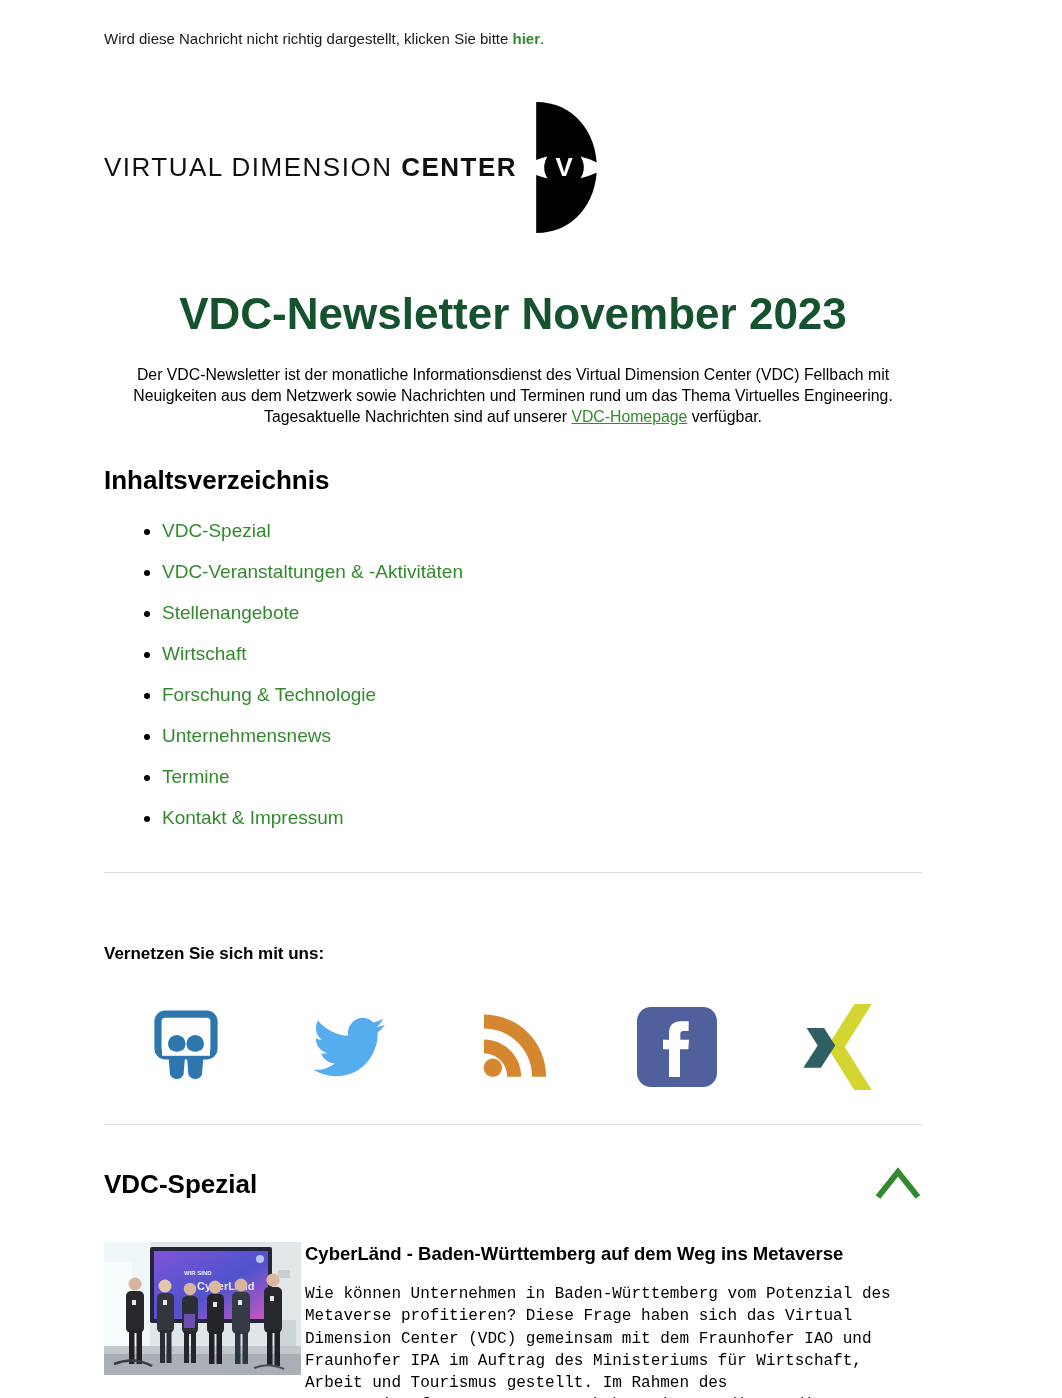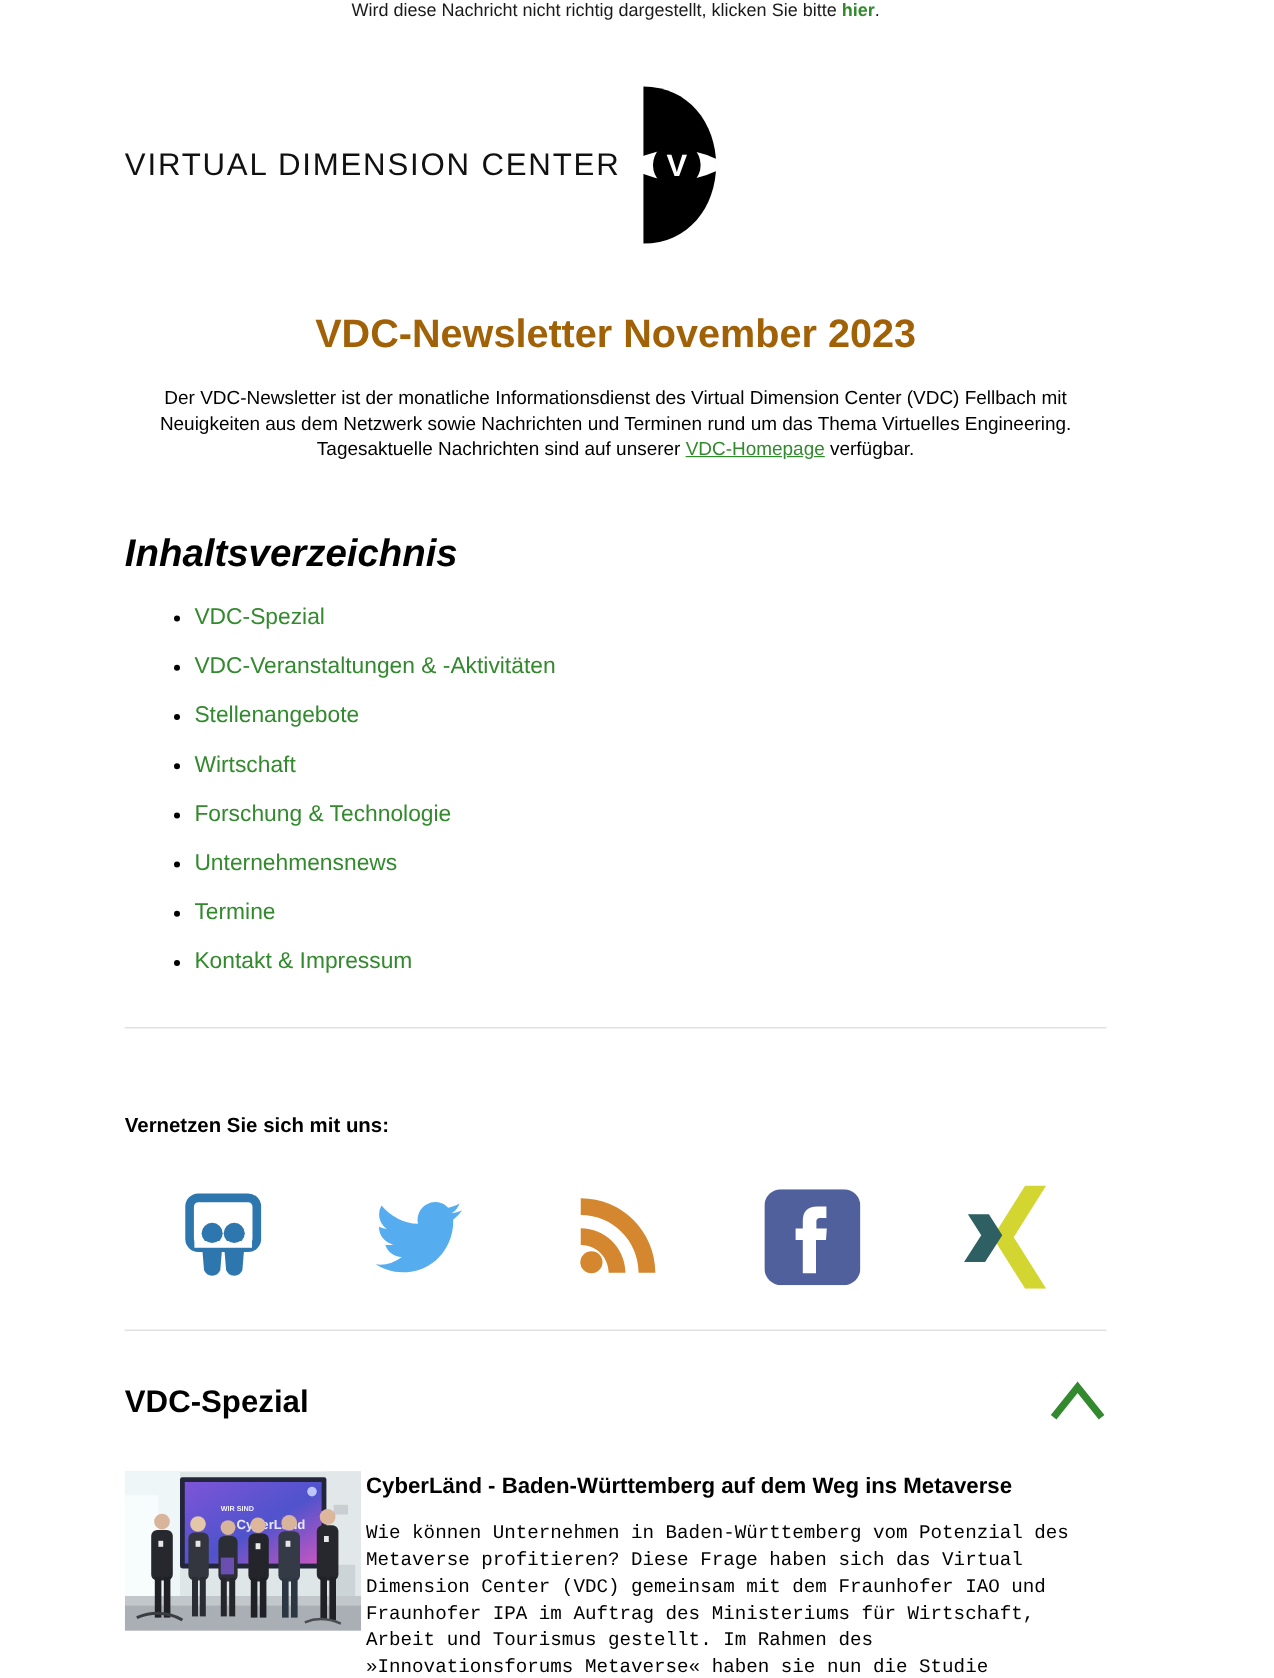--- a/index.html
+++ b/index.html
@@ -8,48 +8,48 @@
     width: 1062px; height: 1398px;
     font-family: "Liberation Sans", sans-serif;
     color: #000000;
     overflow: hidden;
   }
   .page { width: 1062px; height: 1398px; background: #ffffff; }
   .content { margin-left: 104px; width: 818px; }
 
   
   .top-note {
-    text-align: center;
+    padding-top: 30px;
     font-size: 15px;
     color: #1a1a1a;
   }
   .top-note a { color: #338a2e; font-weight: bold; text-decoration: none; cursor: pointer; }
 
   
   .logo-row { margin-top: 52px; display: flex; align-items: center; height: 136px; }
   .logo-text {
     font-size: 26px; letter-spacing: 1.5px; color: #111111;
     white-space: nowrap; margin-right: 12px;
   }
-  .logo-text b { font-weight: normal; }
+  .logo-text b { font-weight: bold; }
   .logo-mark { width: 68px; height: 135px; display: block; }
 
   
   h1.newsletter-title {
     margin-top: 54px;
-    font-size: 33px; font-weight: bold; text-align: center; color: #a16207;
+    font-size: 44px; font-weight: bold; text-align: center; color: #14532d;
   }
   p.intro {
     margin-top: 25px;
     font-size: 15.8px; line-height: 21px; color: #000; text-align: center;
   }
   p.intro a { color: #338a2e; text-decoration: underline; cursor: pointer; }
 
   
-  h2.toc-heading { margin-top: 58px; font-size: 32px; font-weight: bold; font-style: italic; }
+  h2.toc-heading { margin-top: 38px; font-size: 26px; font-weight: bold; }
   ul.toc-list { margin-top: 24px; padding-left: 58px; list-style: disc; }
   ul.toc-list li {
     font-size: 19px; line-height: 22px; margin-bottom: 19px; color: #000;
   }
   ul.toc-list li a { color: #338a2e; text-decoration: none; cursor: pointer; }
 
   hr.rule {
     border: none; border-top: 1px solid #d9d9d9;
     margin: 43px 0 0 0;
   }

